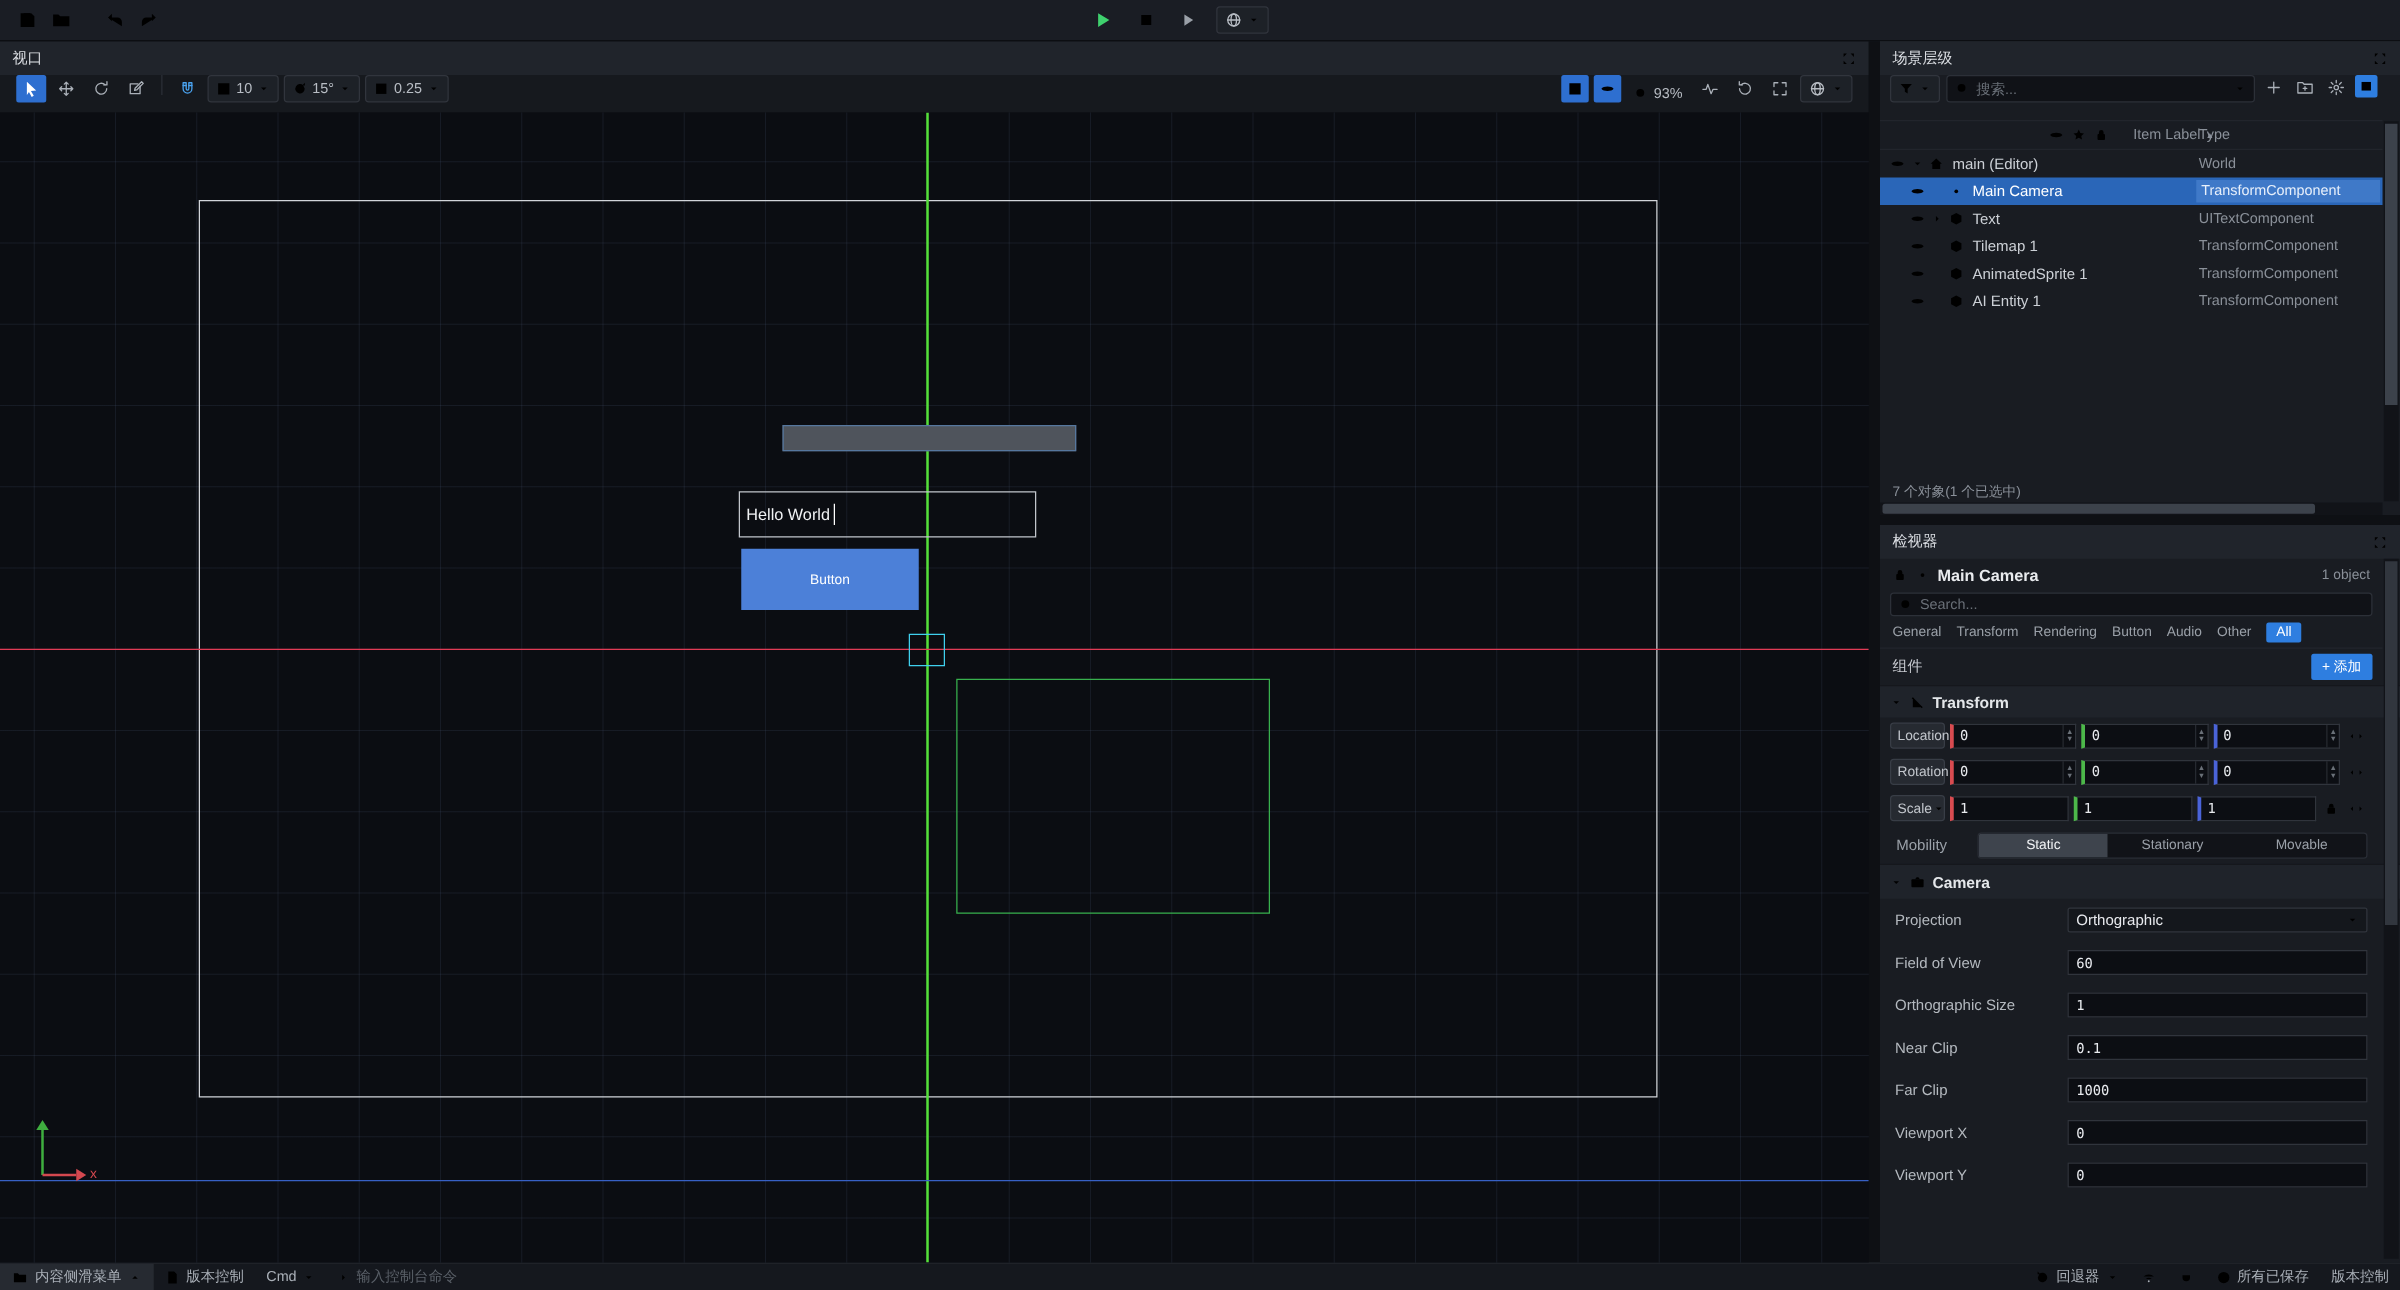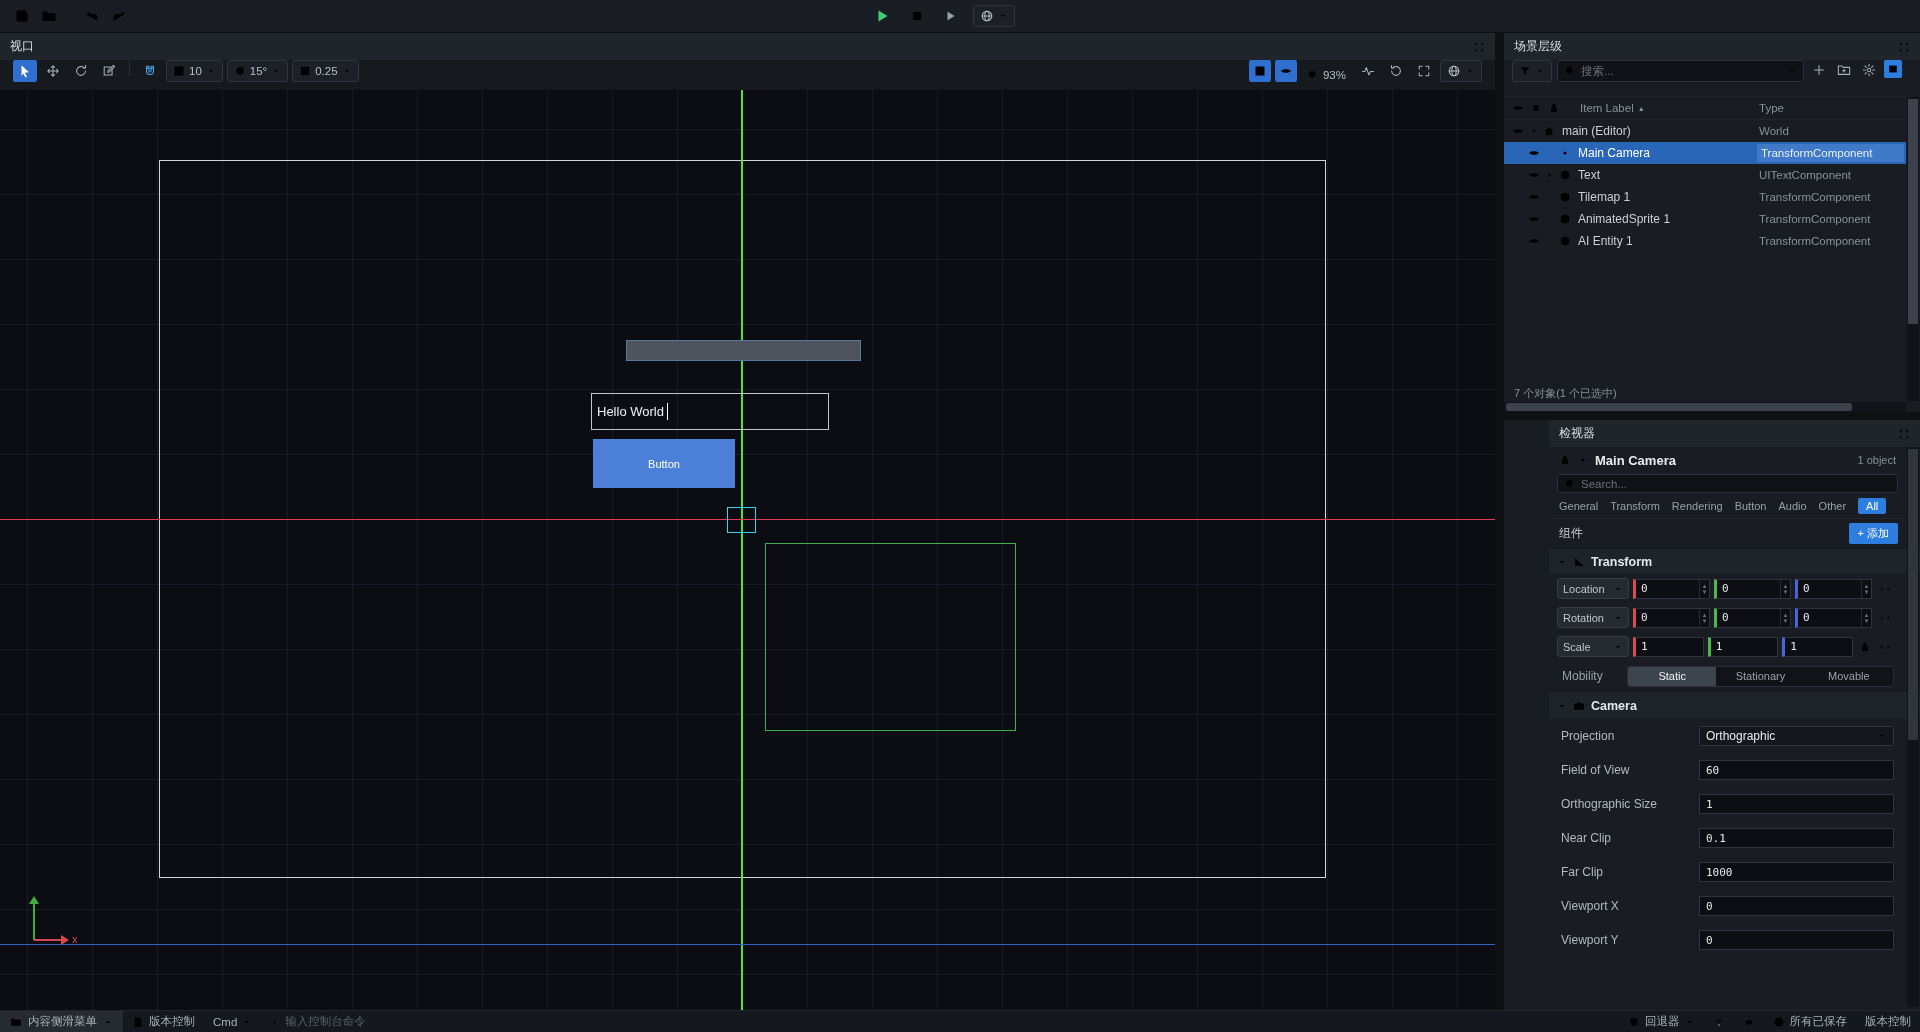--- a/index.html
+++ b/index.html
@@ -67,29 +67,29 @@
 .axis-x{left:34px;top:849px;width:27px;height:2px;background:#d4484f;}
 .axis-x-head{left:61px;top:845px;width:0;height:0;border-top:5px solid transparent;border-bottom:5px solid transparent;border-left:8px solid #d4484f;}
 .axis-x-label{left:72px;top:843px;color:#d4484f;font-size:11px;}
 
 .splitter{width:9px;background:#0e1014;flex:none;}
 
 
 .right-col{flex:1;display:flex;flex-direction:column;background:#0e1014;min-width:0;}
 .h-panel{height:379px;background:#191c22;display:flex;flex-direction:column;position:relative;flex:none;}
 .i-gap{height:8px;background:#0e1014;flex:none;}
-.i-panel{flex:1;background:#191c22;display:flex;flex-direction:column;position:relative;min-height:0;padding-left:45px;}
+.i-panel{flex:1;background:#191c22;display:flex;flex-direction:column;position:relative;min-height:0;}
 
 
 .h-toolbar{height:36px;display:flex;align-items:flex-start;gap:5px;padding:0 18px 0 8px;flex:none;}
 .searchbox{flex:1;height:22px;display:flex;align-items:center;gap:5px;padding:0 6px;background:#101217;border:1px solid #2c3038;border-radius:3px;color:#6a7078;font-size:11.5px;min-width:0;}
 .searchbox .endcaret{margin-left:auto;}
 .icon-btn{width:20px;height:20px;display:flex;align-items:center;justify-content:center;color:#aab0b8;background:none;border:none;}
 .blue-sq{width:18px;height:18px;background:#2e7ee0;border:none;border-radius:2px;color:#fff;display:flex;align-items:center;justify-content:center;}
-.h-colhead{height:24px;display:flex;align-items:center;padding:0 8px;color:#8a9099;font-size:11.5px;border-top:1px solid #22252c;border-bottom:1px solid #22252c;position:relative;gap:6px;flex:none;margin-right:14px;}
+.h-colhead{height:24px;display:flex;align-items:center;padding:0 8px;color:#8a9099;font-size:11.5px;border-top:1px solid #22252c;border-bottom:1px solid #22252c;position:relative;gap:6px;flex:none;margin-right:14px;justify-content:center;}
 .h-colhead .lblcol{margin-left:14px;display:flex;align-items:center;gap:4px;}
 .sortarrow{font-size:7px;color:#8a9099;}
 .coltype{position:absolute;left:255px;}
 .hrow{height:22px;display:flex;align-items:center;position:relative;font-size:12px;color:#ccd0d6;margin-right:14px;flex:none;}
 .r-eye{margin-left:24px;width:17px;color:#5f656e;display:flex;}
 .hrow.root .r-eye{margin-left:8px;}
 .r-caret{width:14px;color:#9aa0a8;display:flex;}
 .r-ico{width:19px;display:flex;}
 .ico-home{color:#62b8d8;} .ico-gear{color:#b9c6d8;} .ico-cube{color:#8098b0;}
 .hrow-type{position:absolute;left:255px;color:#8a9099;font-size:11.5px;}
@@ -111,21 +111,21 @@
 .i-count{margin-left:auto;font-size:11px;color:#8a9099;margin-right:14px;}
 .i-searchrow{padding:1px 22px 1px 8px;flex:none;}
 .i-tabs{display:flex;align-items:center;gap:12px;padding:0 10px;height:24px;font-size:11px;color:#9aa0a8;flex:none;}
 .i-tab{cursor:default;}
 .i-tab.active{background:#2e7ee0;color:#fff;padding:2px 8px;border-radius:2px;}
 .i-comprow{height:30px;display:flex;align-items:center;padding:0 8px 0 10px;border-top:1px solid #22252c;flex:none;margin-right:14px;}
 .add-btn{margin-left:auto;background:#2e7ee0;color:#fff;font-size:11px;padding:3px 9px;border-radius:2px;border:none;}
 .i-sechdr{height:26px;display:flex;align-items:center;gap:6px;padding:0 8px;background:#1f232a;border-top:1px solid #15171c;color:#e4e7ea;font-weight:bold;font-size:12.5px;flex:none;}
 .i-sechdr .sic{color:#aab0b8;display:flex;}
 .t-row{height:29px;display:flex;align-items:center;gap:4px;padding:0 8px;margin-right:18px;flex:none;}
-.t-chip{width:72px;height:21px;display:flex;align-items:center;justify-content:space-between;padding:0 5px;background:#262a31;border:1px solid #383d46;border-radius:3px;font-size:11px;color:#c2c6cc;flex:none;}
+.t-chip{width:44px;height:21px;display:flex;align-items:center;justify-content:space-between;padding:0 5px;background:#262a31;border:1px solid #383d46;border-radius:3px;font-size:11px;color:#c2c6cc;flex:none;}
 .t-input{flex:1;height:20px;display:flex;align-items:center;background:#0c0e13;border:1px solid #30343c;border-left-width:3px;min-width:0;}
 .t-input .val{flex:1;padding-left:5px;font-family:"DejaVu Sans Mono",monospace;font-size:11px;color:#e8eaee;}
 .t-input .spin{width:10px;height:100%;display:flex;flex-direction:column;align-items:center;justify-content:center;color:#6a7078;font-size:6px;line-height:6px;border-left:1px solid #262a31;}
 .t-input.tx{border-left-color:#d84b50;}
 .t-input.ty{border-left-color:#4db84a;}
 .t-input.tz{border-left-color:#4a63d8;}
 .t-link{width:18px;color:#7a8088;display:flex;justify-content:center;flex:none;}
 .t-lock{width:15px;color:#7a8088;display:flex;justify-content:center;flex:none;}
 .i-mob{height:30px;display:flex;align-items:center;gap:4px;padding:0 8px;margin-right:18px;flex:none;}
 .mob-label{width:66px;color:#9aa0a8;font-size:12px;padding-left:5px;flex:none;}

